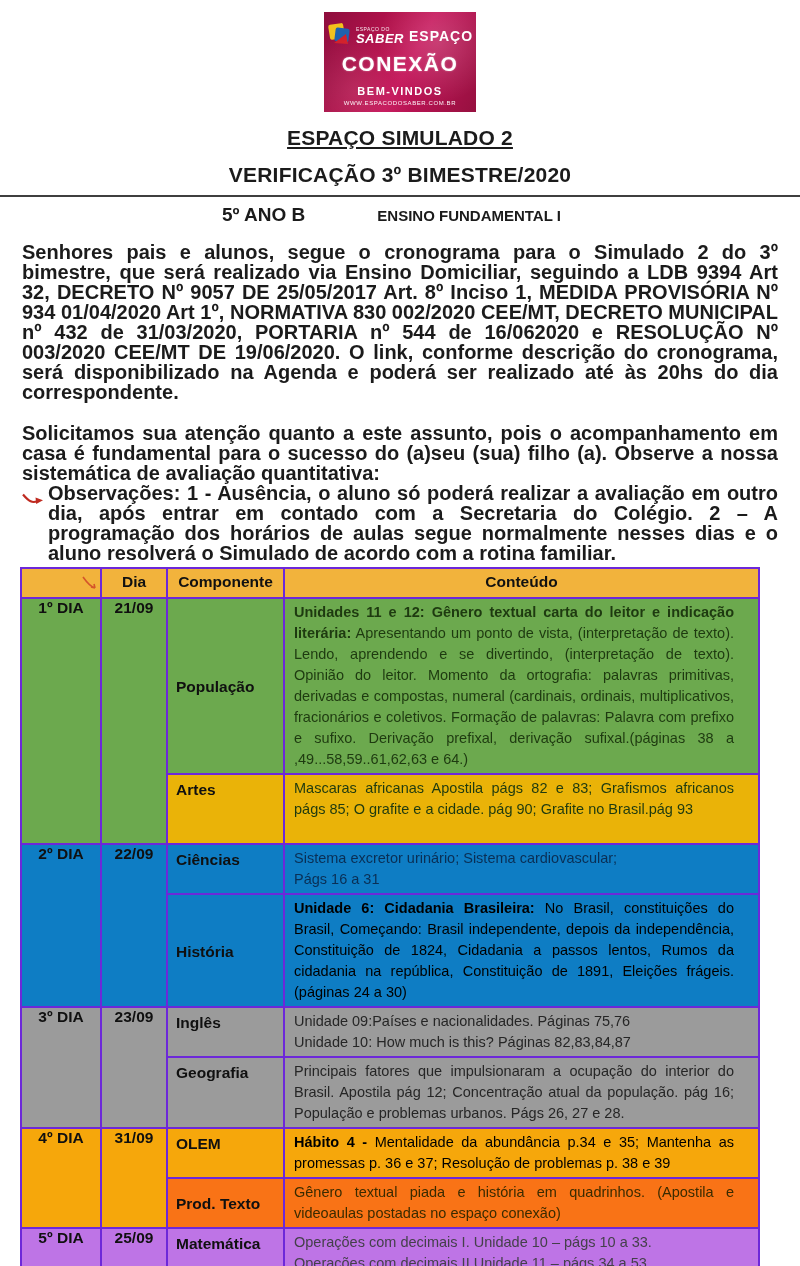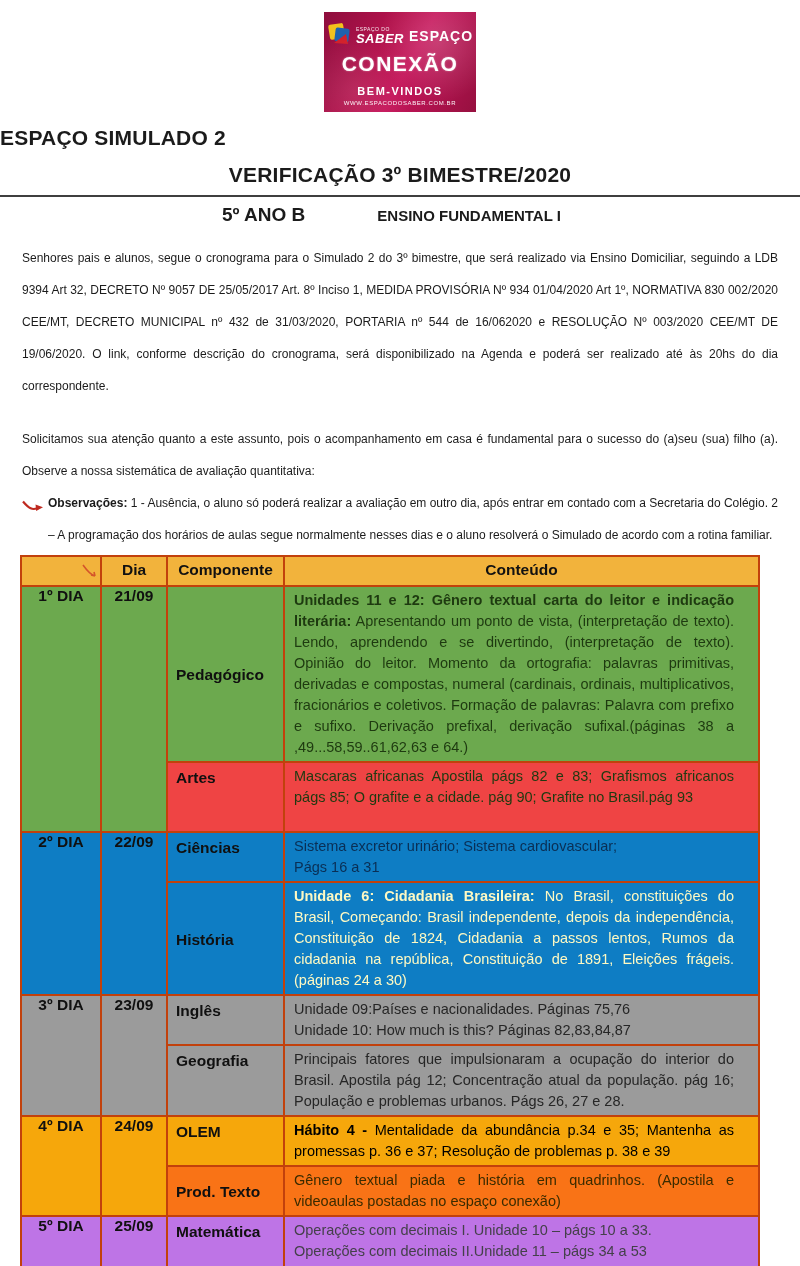--- a/index.html
+++ b/index.html
@@ -17,37 +17,37 @@
   .logo-mark { flex:0 0 auto; }
   .logo-saber-col { display:flex; flex-direction:column; line-height:1; margin-right:2px; }
   .logo-tiny { font-size:5px; letter-spacing:.5px; opacity:.9; }
   .logo-script { font-size:13px; font-weight:700; font-style:italic; letter-spacing:.5px; }
   .logo-espaco { font-size:14px; font-weight:700; letter-spacing:1px; }
   .logo-conexao { font-size:21px; font-weight:700; letter-spacing:1.5px; margin-top:1px; text-shadow:0 0 2px rgba(255,255,255,.45); }
   .logo-welcome { font-size:11px; font-weight:700; letter-spacing:1.5px; margin-top:9px; }
   .logo-url { font-size:6px; letter-spacing:.6px; margin-top:3px; opacity:.95; }
 
   
-  .title1 { font-size:21px; font-weight:700; margin-top:14px; letter-spacing:.2px; }
+  .title1 { text-align:center; font-size:21px; font-weight:700; margin-top:14px; letter-spacing:.2px;text-decoration:underline; }
   .title2 { text-align:center; font-size:21px; font-weight:700; margin-top:13px; letter-spacing:.2px; }
   .rule { border:none; border-top:2px solid #3f3f3f; margin-top:8px; width:100%; }
   .sub-row { display:flex; align-items:baseline; margin:7px 0 0 222px; gap:72px; }
   .class-name { font-size:19px; font-weight:700; }
   .level { font-size:15px; font-weight:700; }
 
   
-  .intro { margin:16px 22px 0 22px; font-size:12px; line-height:32px; text-align:justify; }
+  .intro { margin:16px 22px 0 22px; font-size:20px; line-height:20px; text-align:justify;font-weight:bold; }
   .p2 { margin-top:21px; }
   .bullet { display:flex; align-items:flex-start; }
   .bullet .arr { flex:0 0 26px; padding-top:6px; }
   .bullet .btxt { flex:1; text-align:justify; }
 
   
   table.sched { border-collapse:collapse; margin:4px 0 0 20px; table-layout:fixed; width:738px; }
-  table.sched td, table.sched th { border:2px solid #c2410c; vertical-align:top; }
+  table.sched td, table.sched th { border:2px solid #6d28d9; vertical-align:top; }
   th.hd { font-size:15.5px; font-weight:700; text-align:center; padding:4px 2px; height:30px; vertical-align:middle; color:#111; }
   th.hd.first { position:relative; }
   td.day, td.date { font-size:15.5px; font-weight:700; text-align:center; vertical-align:middle; color:#101010; }
   td.comp { font-size:15.5px; font-weight:700; padding:6px 4px 4px 8px; color:#101010; }
   td.comp.vmid { vertical-align:middle; }
   td.content { font-size:14.5px; line-height:21px; padding:3px 24px 3px 9px; text-align:justify; white-space:pre-line; }
   td.content b { font-weight:700; }
   tr.rh-portugues { height:170px;margin-left:46px; }
   tr.rh-artes { height:70px; }
   tr.rh-ciencias { height:44px; }
@@ -128,55 +128,55 @@
         <th class="hd" style="background: rgb(242, 179, 60);">Dia</th>
         <th class="hd" style="background: rgb(242, 179, 60);">Componente</th>
         <th class="hd" style="background: rgb(242, 179, 60);">Conteúdo</th>
       </tr>
     </thead>
     <tbody>
 
       <tr class="rh-portugues" style="background-color: rgb(108, 169, 78);">
         <td class="day" rowspan="2">1º DIA</td>
         <td class="date" rowspan="2">21/09</td>
-        <td class="comp vmid">Pedagógico</td>
+        <td class="comp vmid">População</td>
         <td class="content" style="color: rgb(30, 58, 16);"><b>Unidades 11 e 12: Gênero textual carta do leitor e indicação literária:</b><span> Apresentando um ponto de vista, (interpretação de texto). Lendo, aprendendo e se divertindo, (interpretação de texto). Opinião do leitor. Momento da ortografia: palavras primitivas, derivadas e compostas, numeral (cardinais, ordinais, multiplicativos, fracionários e coletivos. Formação de palavras: Palavra com prefixo e sufixo. Derivação prefixal, derivação sufixal.(páginas 38 a ,49...58,59..61,62,63 e 64.)</span></td>
       </tr>
-      <tr class="rh-artes" style="background-color: #ef4444;">
+      <tr class="rh-artes" style="background-color: #eab308;">
         <td class="comp">Artes</td>
         <td class="content" style="color: rgb(30, 58, 16);"><b></b><span>Mascaras africanas Apostila págs 82 e 83; Grafismos africanos págs 85; O grafite e a cidade. pág 90; Grafite no Brasil.pág 93</span></td>
       </tr>
 
       <tr class="rh-ciencias" style="background-color: rgb(14, 125, 196);">
         <td class="day" rowspan="2">2º DIA</td>
         <td class="date" rowspan="2">22/09</td>
         <td class="comp">Ciências</td>
         <td class="content" style="color: rgb(10, 47, 85);"><b></b><span>Sistema excretor urinário; Sistema cardiovascular;
 Págs 16 a 31</span></td>
       </tr>
       <tr class="rh-historia" style="background-color: rgb(14, 125, 196);">
         <td class="comp vmid">História</td>
-        <td class="content" style="color: #fef9c3;"><b>Unidade 6: Cidadania Brasileira:</b><span> No Brasil, constituições do Brasil, Começando: Brasil independente, depois da independência, Constituição de 1824, Cidadania a passos lentos, Rumos da cidadania na república, Constituição de 1891, Eleições frágeis. (páginas 24 a 30)</span></td>
+        <td class="content" style="color: #000000;"><b>Unidade 6: Cidadania Brasileira:</b><span> No Brasil, constituições do Brasil, Começando: Brasil independente, depois da independência, Constituição de 1824, Cidadania a passos lentos, Rumos da cidadania na república, Constituição de 1891, Eleições frágeis. (páginas 24 a 30)</span></td>
       </tr>
 
       <tr class="rh-ingles" style="background-color: rgb(155, 155, 155);">
         <td class="day" rowspan="2">3º DIA</td>
         <td class="date" rowspan="2">23/09</td>
         <td class="comp">Inglês</td>
         <td class="content" style="color: rgb(38, 38, 38);"><b></b><span>Unidade 09:Países e nacionalidades. Páginas 75,76
 Unidade 10: How much is this? Páginas 82,83,84,87</span></td>
       </tr>
       <tr class="rh-geografia" style="background-color: rgb(155, 155, 155);">
         <td class="comp">Geografia</td>
         <td class="content" style="color: rgb(38, 38, 38);"><b></b><span>Principais fatores que impulsionaram a ocupação do interior do Brasil. Apostila pág 12; Concentração atual da população. pág 16; População e problemas urbanos. Págs 26, 27 e 28.</span></td>
       </tr>
 
       <tr class="rh-olem" style="background-color: rgb(246, 167, 11);">
         <td class="day" rowspan="2">4º DIA</td>
-        <td class="date" rowspan="2">24/09</td>
+        <td class="date" rowspan="2">31/09</td>
         <td class="comp">OLEM</td>
         <td class="content" style="color: #000000;"><b>Hábito 4 -</b><span> Mentalidade da abundância p.34 e 35; Mantenha as promessas p. 36 e 37; Resolução de problemas p. 38 e 39</span></td>
       </tr>
       <tr class="rh-prodtexto" style="background-color: #f97316;">
         <td class="comp vmid">Prod. Texto</td>
         <td class="content" style="color: rgb(58, 43, 0);"><b></b><span>Gênero textual piada e história em quadrinhos. (Apostila e videoaulas postadas no espaço conexão)</span></td>
       </tr>
 
       <tr class="rh-matematica" style="background-color: rgb(190, 116, 230);">
         <td class="day">5º DIA</td>

